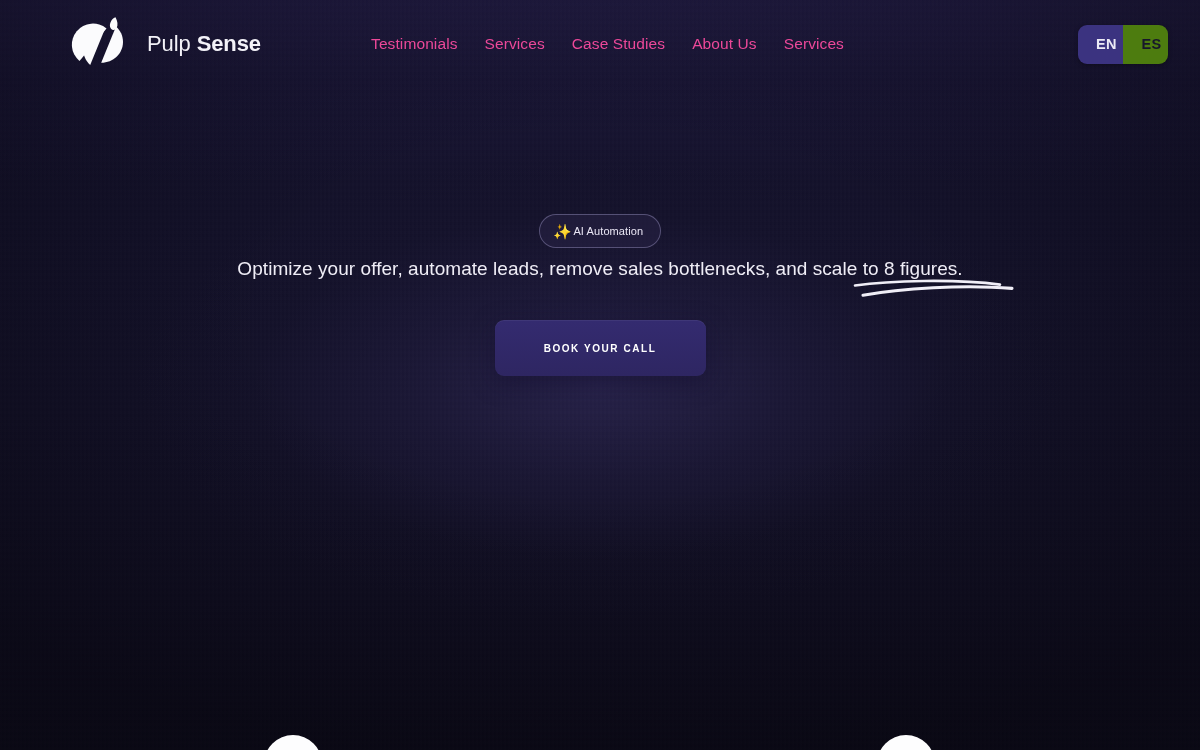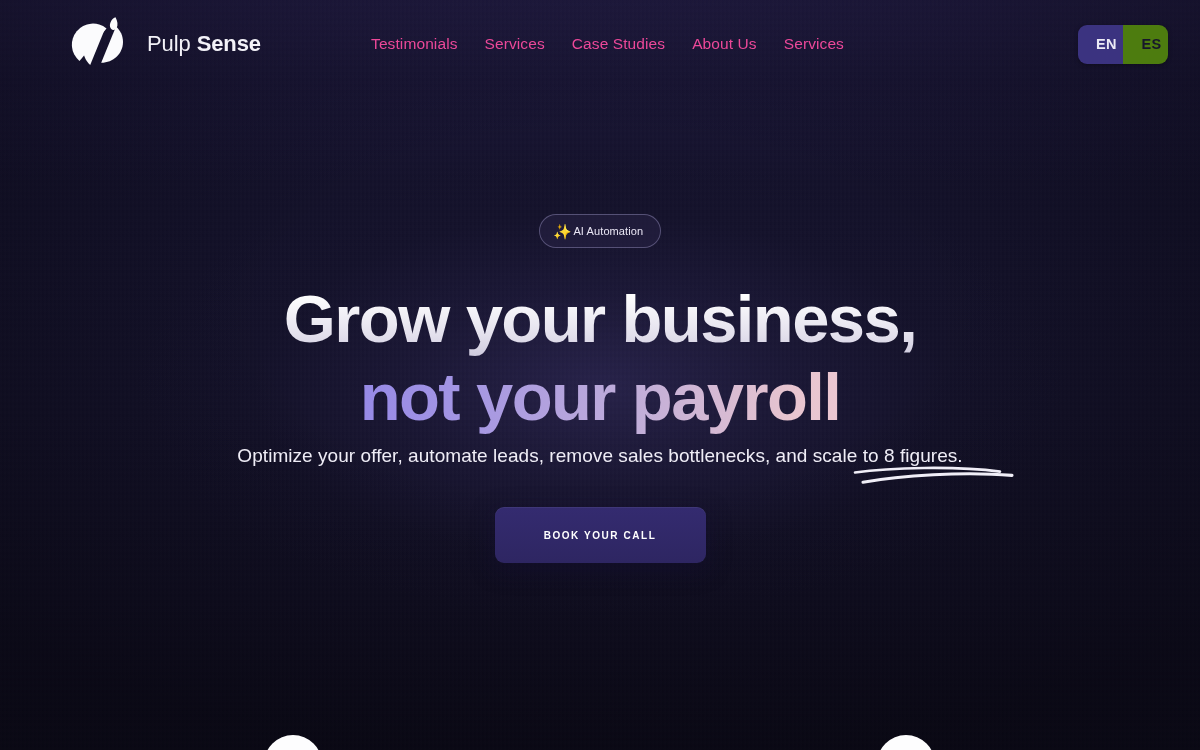--- a/index.html
+++ b/index.html
@@ -255,24 +255,20 @@
 
   </header>
 
   <section class="hero">
 
     <div class="badge">
       <span class="badge-icon">✨</span>
       <span class="badge-text">AI Automation</span>
     </div>
 
-    <h1 class="headline">
-      <span class="hl-1">Grow your business,</span>
-      <span class="hl-2">not your payroll</span>
-    </h1>
 
     <div class="sub-wrap">
       <p class="subtitle">Optimize your offer, automate leads, remove sales bottlenecks, and scale to 8 figures.</p>
       <svg class="underline-svg" width="165" height="30" viewBox="0 0 165 30" xmlns="http://www.w3.org/2000/svg">
         <path d="M3 8.5 C38 3.4, 104 1.8, 148 7.6" stroke="#f0eef7" stroke-width="2.6" fill="none" stroke-linecap="round"></path>
         <path d="M11 18.2 C48 11.4, 112 7.2, 160 11.4" stroke="#f0eef7" stroke-width="3.1" fill="none" stroke-linecap="round"></path>
       </svg>
     </div>
 
     <button class="cta">BOOK YOUR CALL</button>

